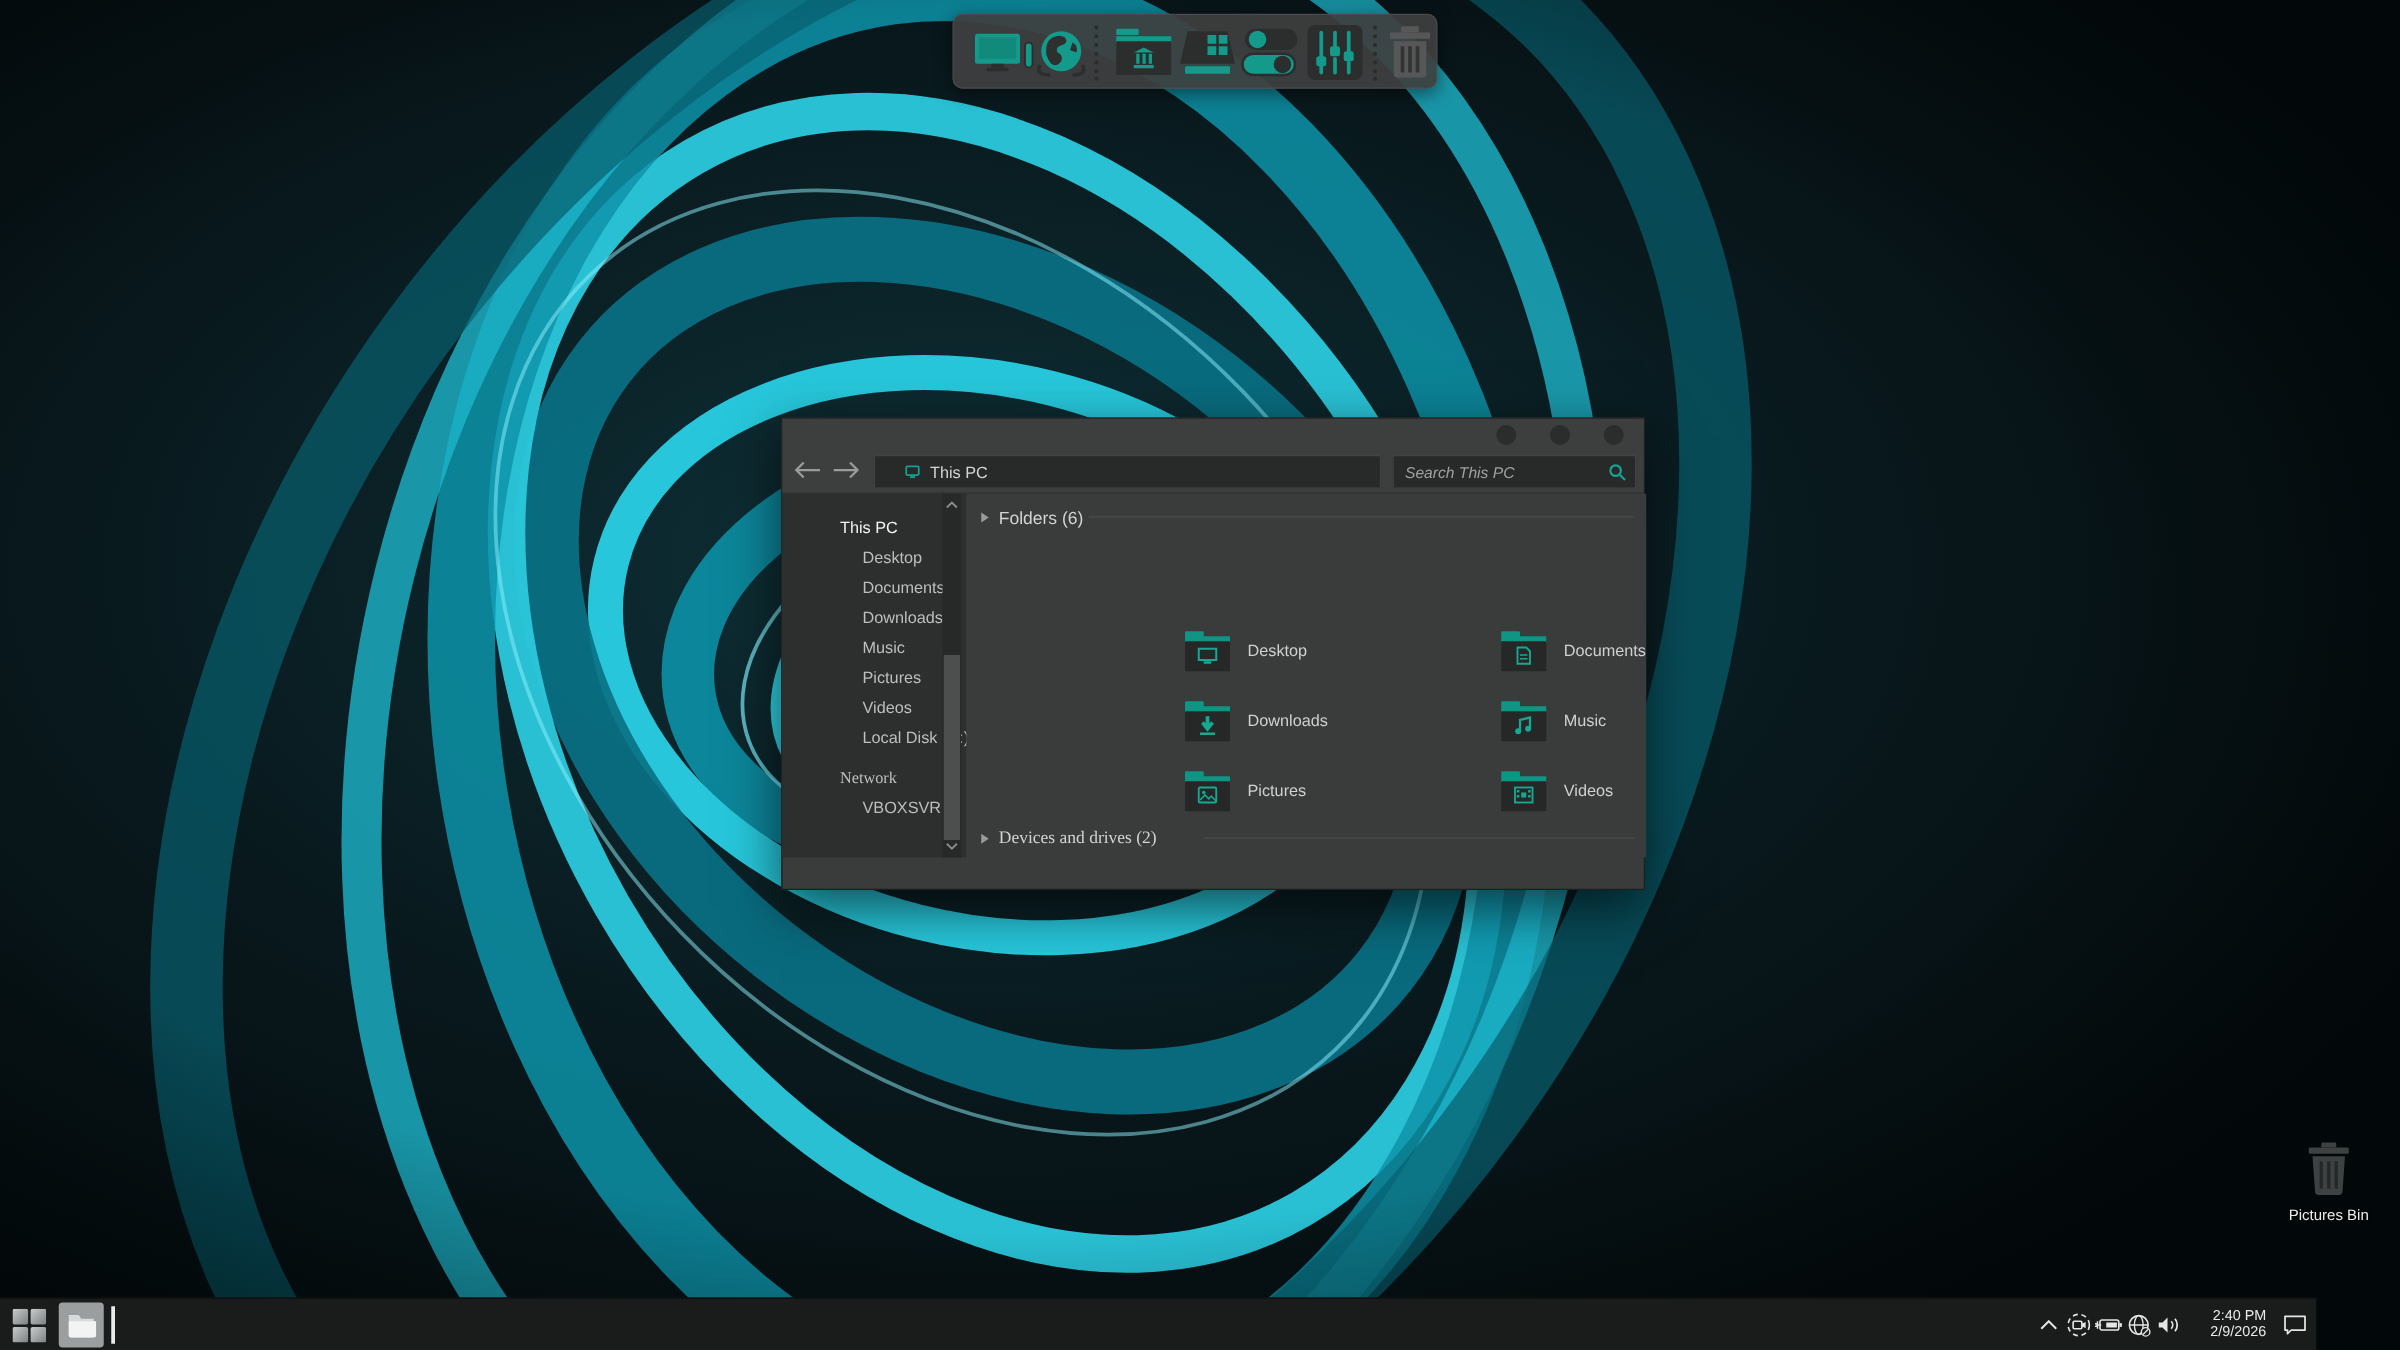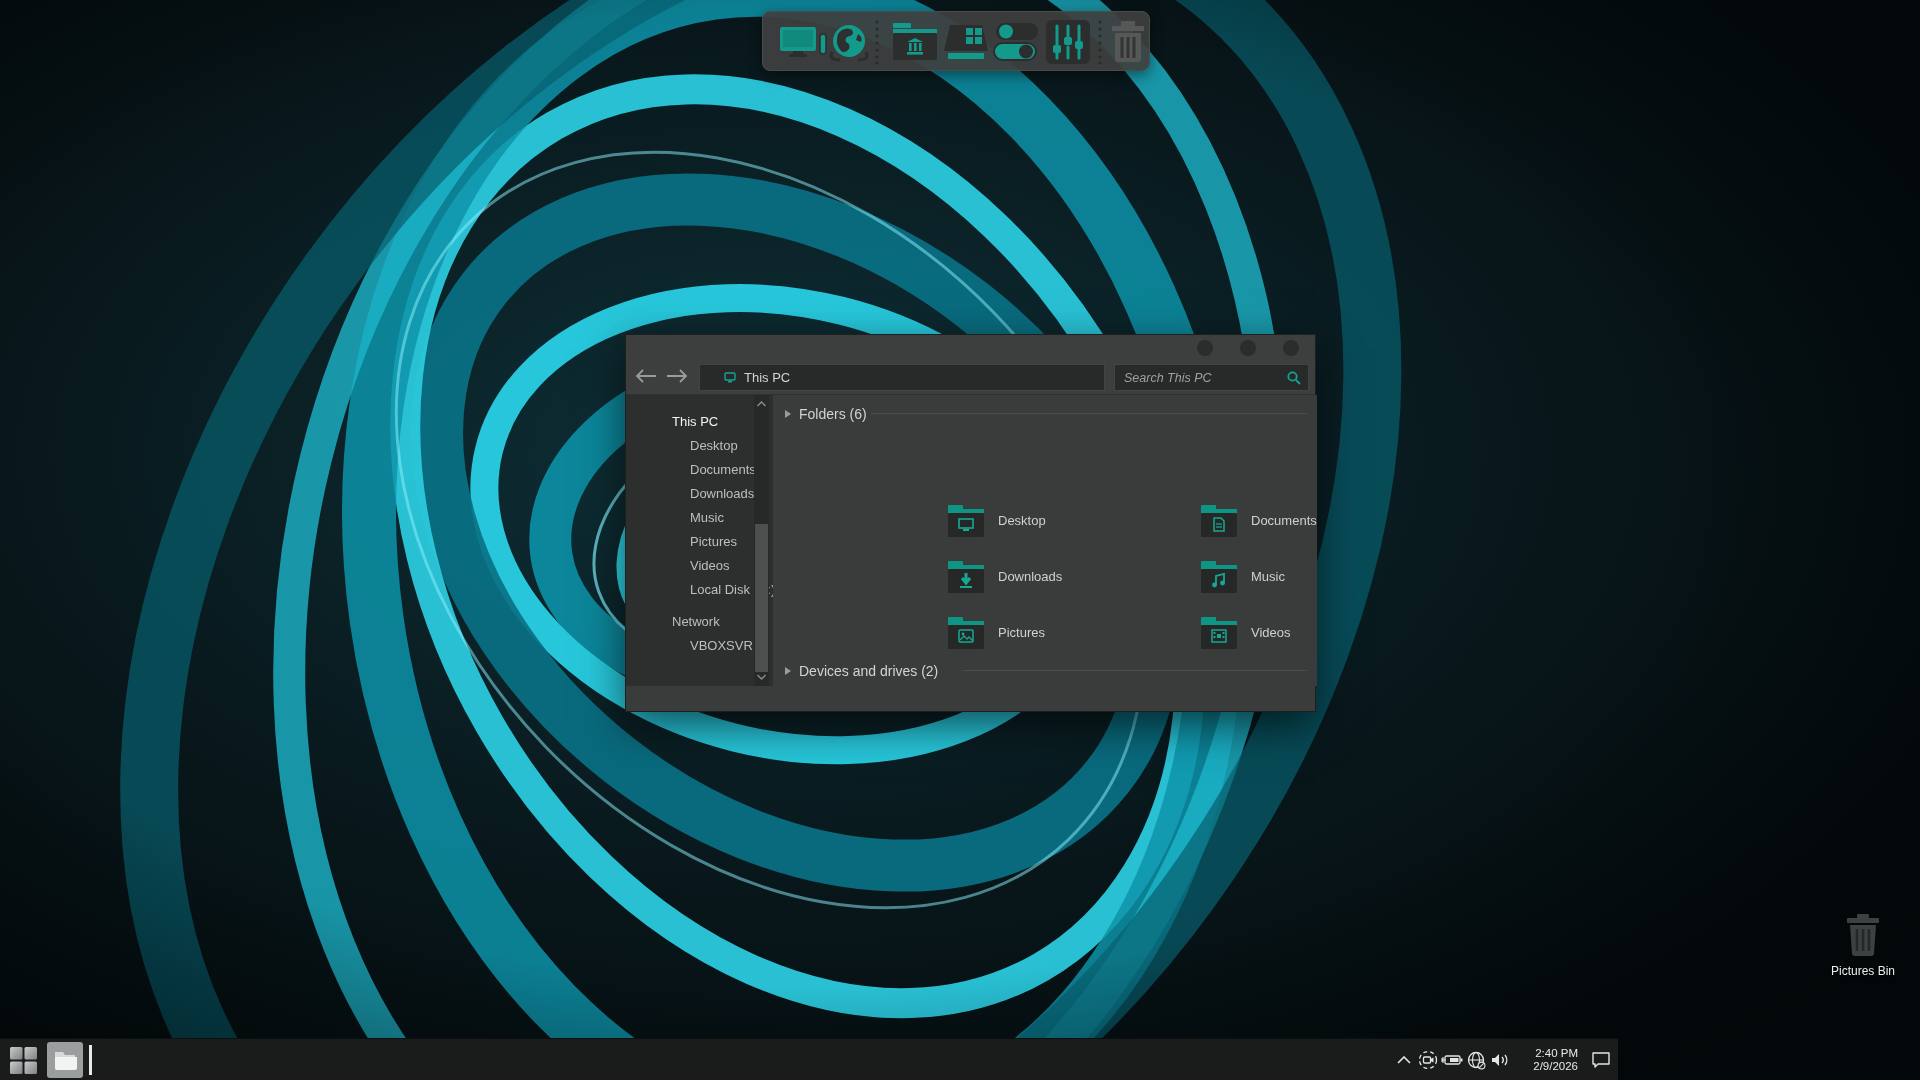--- a/index.html
+++ b/index.html
@@ -42,21 +42,21 @@
   .sb-thumb{position:absolute;left:1px;top:129px;width:13px;height:148px;background:#4d4f4f;}
   .content{left:147px;top:60px;width:544px;height:291px;background:#3a3b3b;overflow:hidden;}
   .sec-head{position:absolute;left:11px;height:16px;display:flex;align-items:center;font-size:14px;color:#d2d3d3;}
   .sec-line{position:absolute;height:1px;background:#4b4c4c;top:7px;}
   .tile{position:absolute;width:250px;height:36px;cursor:default;}
   .tile-label{position:absolute;left:52px;top:10px;font-size:13px;color:#cfd0d0;}
   .statusbar{left:0;top:351px;width:689px;height:26px;background:#3a3b3b;border-top:1px solid #2e2f2f;}
   .status-text{position:absolute;left:13px;top:6px;font-size:12.5px;color:#c2c3c3;}
 
   
-  .taskbar{left:0;top:1038px;width:1618px;height:42px;background:#1a1c1c;border-top:1px solid #0d0e0e;}
+  .taskbar{left:0;top:1038px;width:1853px;height:42px;background:#1a1c1c;border-top:1px solid #0d0e0e;}
   .tb-btn{position:absolute;top:3px;width:36px;height:36px;display:flex;align-items:center;justify-content:center;
     background:none;border:none;padding:0;}
   .explorer-btn{background:#9b9e9e;border-radius:3px;}
   .tb-divider{position:absolute;left:89px;top:6px;width:3px;height:30px;background:#e9eaea;}
   .tray{position:absolute;right:0;top:0;height:42px;display:flex;align-items:center;}
   .tray-ico{width:24px;height:42px;display:flex;align-items:center;justify-content:center;}
   .clock{width:58px;text-align:right;font-size:11.5px;line-height:13px;color:#e8e9e9;margin:0 6px 0 8px;}
 
   
   .recycle{left:1820px;top:912px;width:86px;height:76px;text-align:center;cursor:default;}
@@ -257,21 +257,21 @@
 
     <div class="abs sidebar">
       <div class="side-item lvl0 selected" style="top:16px;">This PC</div>
       <div class="side-item lvl1" style="top:40px;">Desktop</div>
       <div class="side-item lvl1" style="top:64px;">Documents</div>
       <div class="side-item lvl1" style="top:88px;">Downloads</div>
       <div class="side-item lvl1" style="top:112px;">Music</div>
       <div class="side-item lvl1" style="top:136px;">Pictures</div>
       <div class="side-item lvl1" style="top:160px;">Videos</div>
       <div class="side-item lvl1" style="top:184px;">Local Disk (C:)</div>
-      <div class="side-item lvl0" style="top:216px;">Network</div>
+      <div class="side-item lvl0" style="top:216px;font-family:Liberation Serif, serif;">Network</div>
       <div class="side-item lvl1" style="top:240px;">VBOXSVR</div>
       <div class="sb-track">
         <svg width="15" height="10" viewBox="0 0 15 10" style="position:absolute;top:4px;">
           <path d="M3.5 7 L7.5 3 L11.5 7" stroke="#8a8c8c" stroke-width="1.5" fill="none"></path>
         </svg>
         <div class="sb-thumb"></div>
         <svg width="15" height="10" viewBox="0 0 15 10" style="position:absolute;bottom:4px;">
           <path d="M3.5 3 L7.5 7 L11.5 3" stroke="#8a8c8c" stroke-width="1.5" fill="none"></path>
         </svg>
       </div>
@@ -351,21 +351,21 @@
               <rect x="14.5" y="21" width="2" height="2"></rect>
               <rect x="14.5" y="25" width="2" height="0"></rect>
               <rect x="23.5" y="17" width="2" height="2"></rect>
               <rect x="23.5" y="21" width="2" height="2"></rect>
             </g>
           <rect x="18" y="19" width="4" height="4" fill="#16a893"></rect>
         </svg>
         <span class="tile-label">Videos</span>
       </div>
 
-      <div class="sec-head" style="top:268px;">
+      <div class="sec-head" style="top:268px;font-family:Liberation Serif, serif;">
         <svg width="8" height="10" viewBox="0 0 8 10" style="margin-right:7px;">
           <path d="M1 1 L7 5 L1 9 z" fill="#9a9c9c"></path>
         </svg>
         <span>Devices and drives (2)</span>
       </div>
       <div class="sec-line" style="left:190px;top:275px;width:344px;"></div>
 
     </div>
 
   </div>

